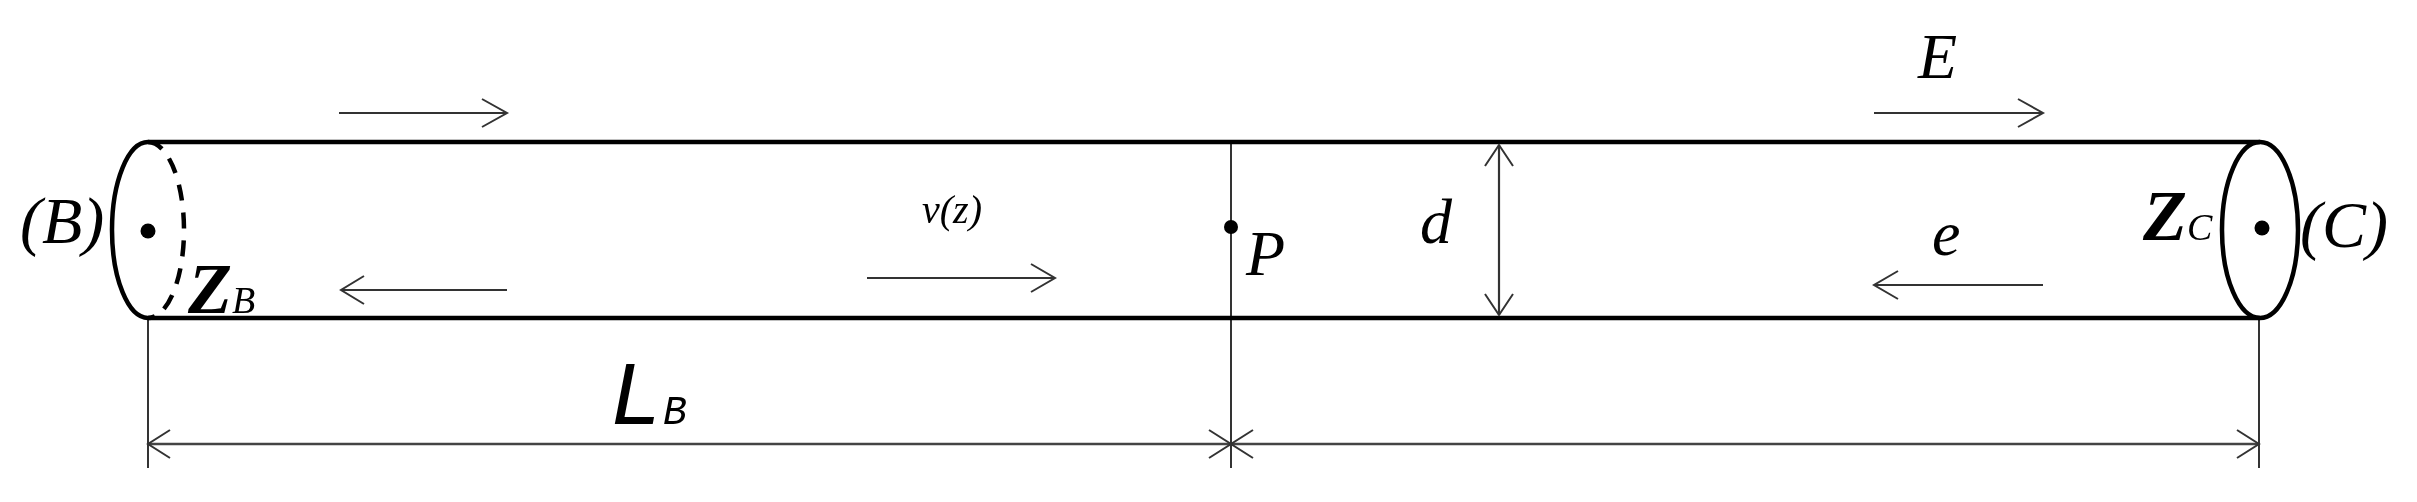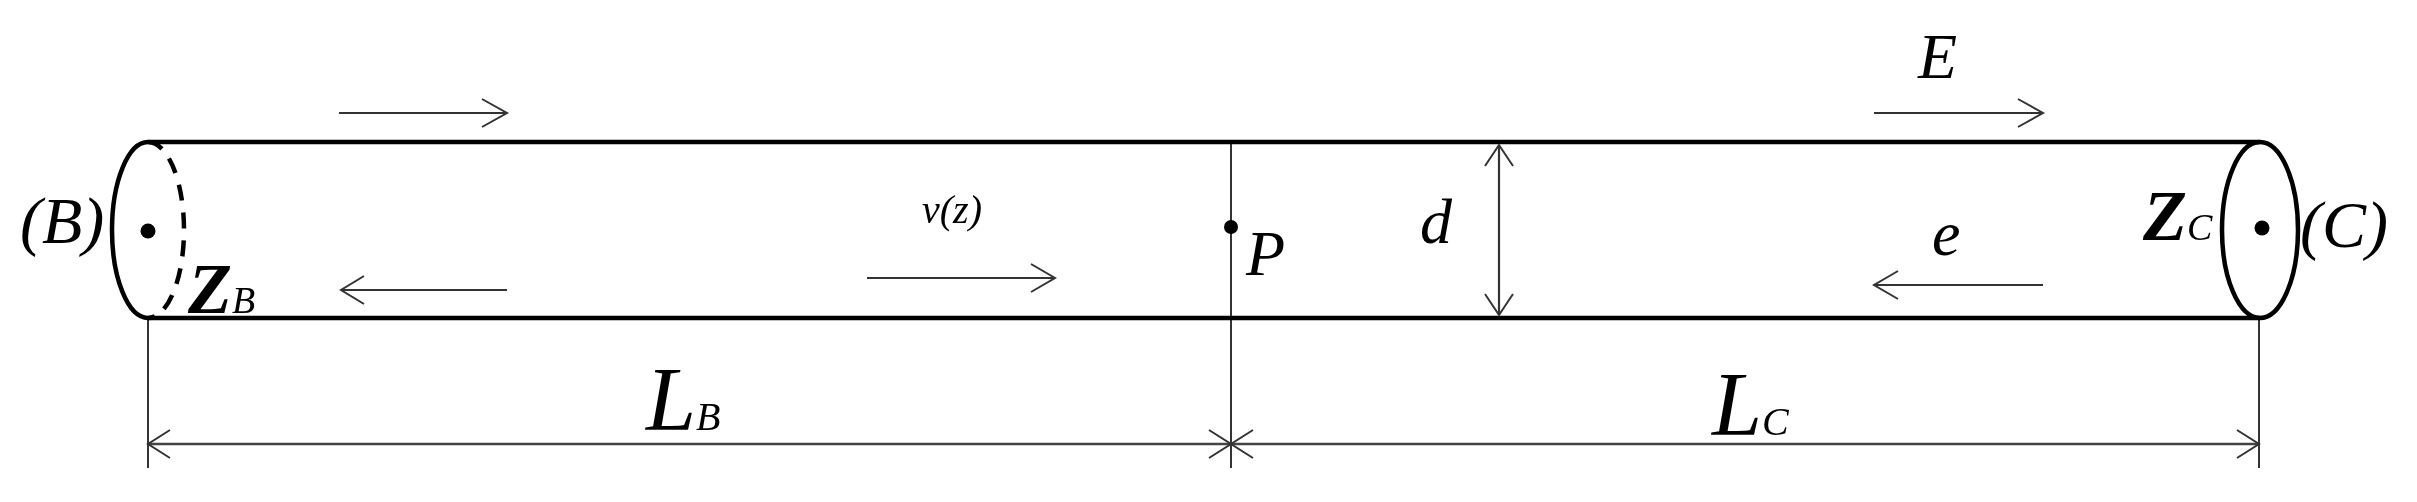--- a/index.html
+++ b/index.html
@@ -106,20 +106,17 @@
   <span style="position:absolute;left:1918px;top:25px;font-size:64px;font-style:italic;line-height:1;">E</span>
 
   <span style="position:absolute;left:1932px;top:202px;font-size:64px;font-style:italic;line-height:1;">e</span>
 
   <span style="position:absolute;left:2143px;top:180px;line-height:1;white-space:nowrap;">
     <span style="font-size:72px;font-style:italic;font-weight:bold;">Z</span><span style="font-size:38px;font-style:italic;">C</span>
   </span>
 
   <span style="position:absolute;left:2300px;top:192px;font-size:66px;font-style:italic;line-height:1;">(C)</span>
 
-  <span style="position:absolute;left:646px;top:355px;line-height:1;white-space:nowrap;">
+  <span style="position:absolute;left:609px;top:355px;line-height:1;white-space:nowrap;font-family:Liberation Mono, monospace;">
     <span style="font-size:90px;font-style:italic;">L</span><span style="font-size:40px;font-style:italic;">B</span>
   </span>
 
-  <span style="position:absolute;left:1712px;top:360px;line-height:1;white-space:nowrap;">
-    <span style="font-size:90px;font-style:italic;">L</span><span style="font-size:40px;font-style:italic;">C</span>
-  </span>
 </div>
 
 </body></html>

